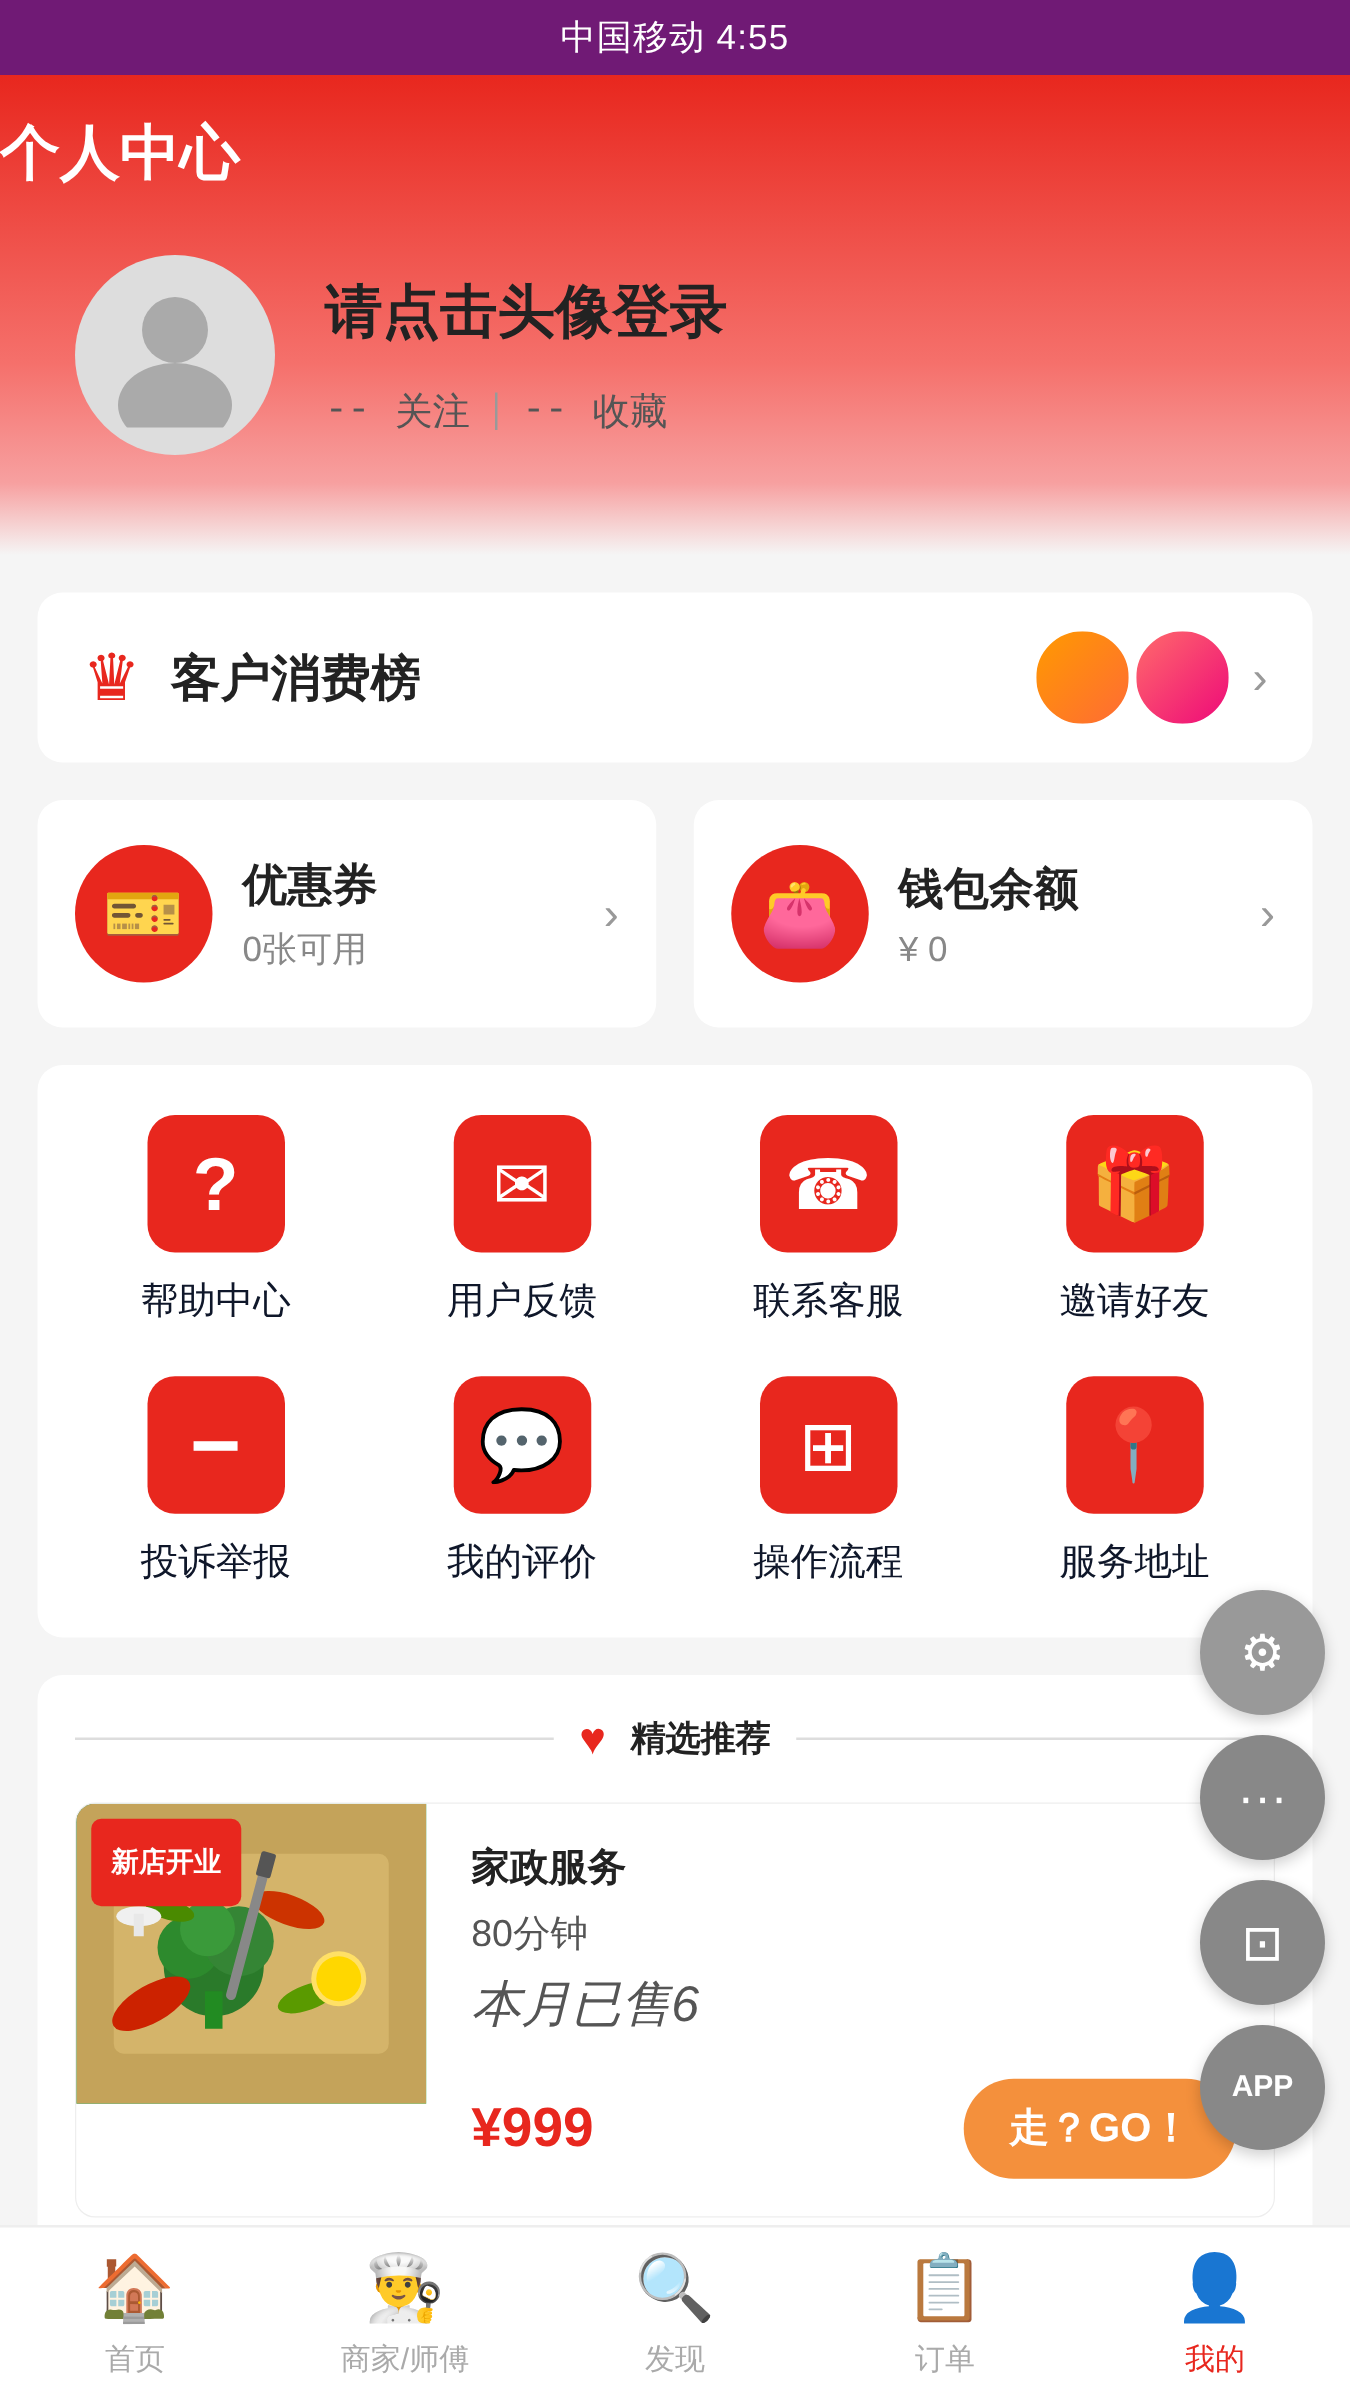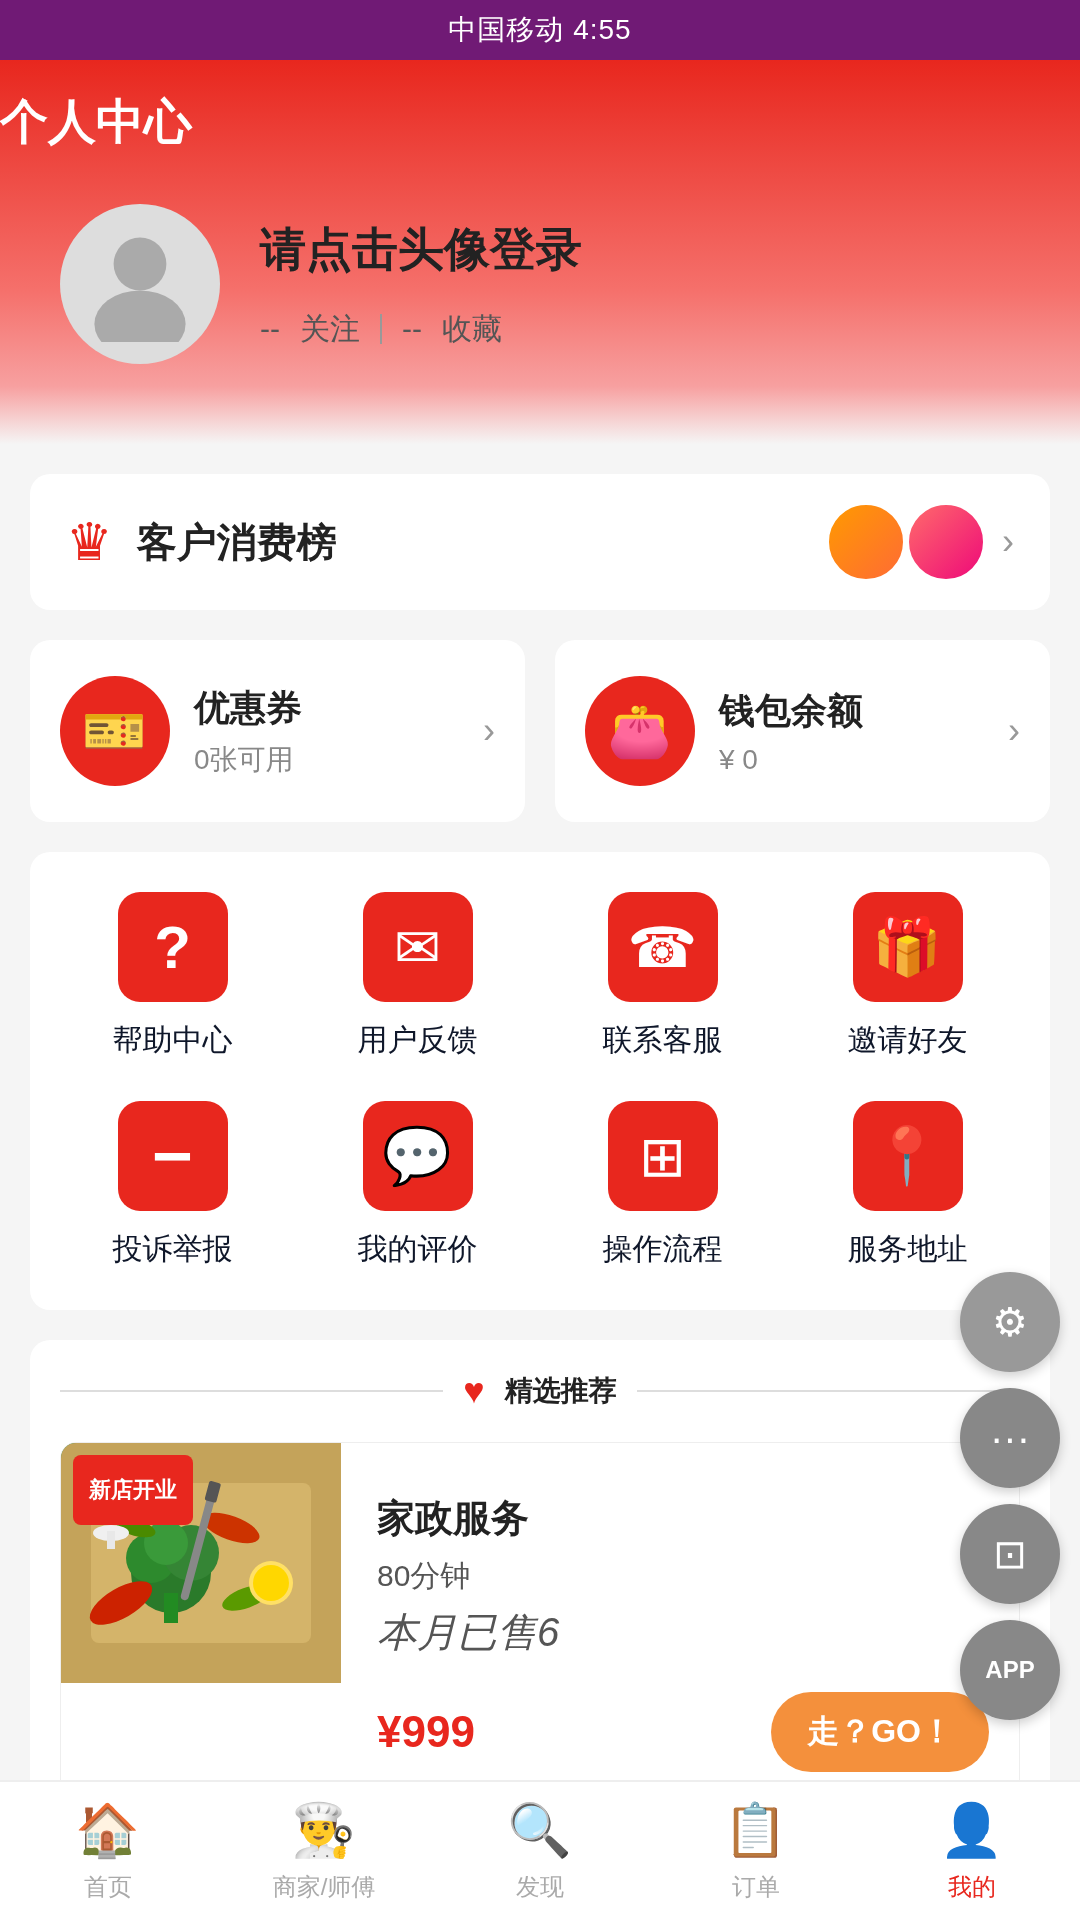--- a/index.html
+++ b/index.html
@@ -63,20 +63,21 @@
 
     .avatar-icon svg {
       width: 120px;
       height: 120px;
     }
 
     .profile-info {
       display: flex;
       flex-direction: column;
       gap: 28px;
+      font-family: Liberation Mono, monospace;
     }
 
     .login-text {
       font-size: 46px;
       font-weight: 700;
       color: #222;
     }
 
     .follow-collect {
       display: flex;
@@ -335,25 +336,24 @@
 
     .product-info {
       flex: 1;
       padding: 30px 30px 30px 36px;
       display: flex;
       flex-direction: column;
       justify-content: space-between;
     }
 
     .product-name {
-      font-size: 38px;
+      font-size: 31px;
       font-weight: 700;
       color: #222;
       margin-bottom: 12px;
-      margin-top: 20px;
     }
 
     .product-duration {
       font-size: 30px;
       color: #555;
       margin-bottom: 8px;
     }
 
     .product-sold {
       font-size: 40px;

